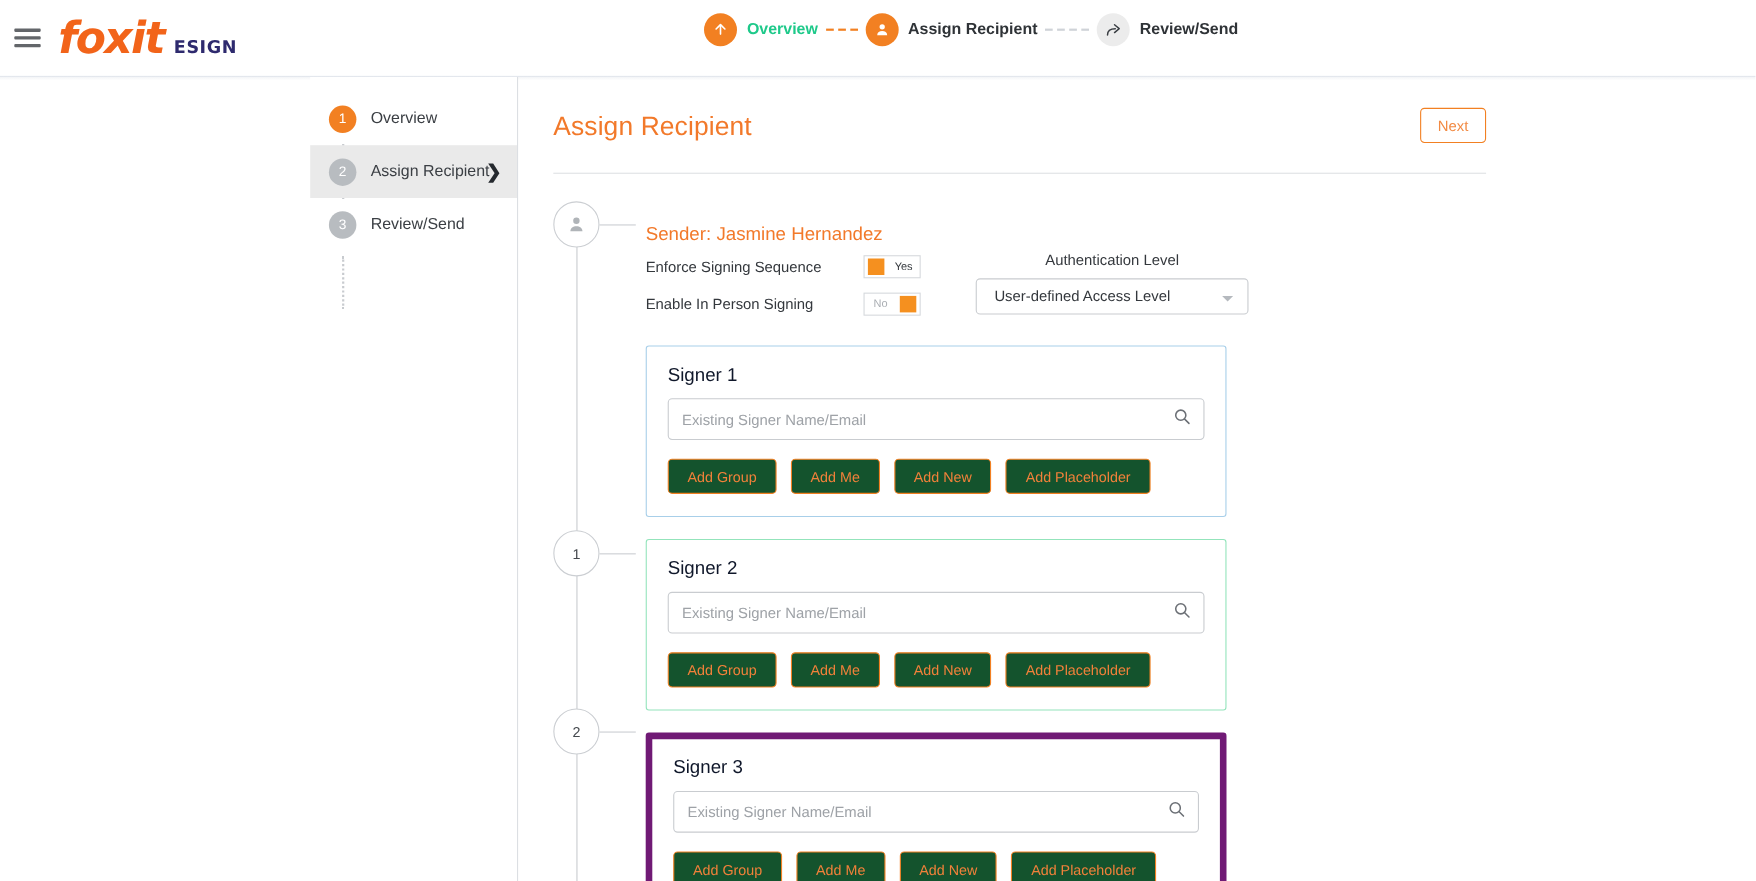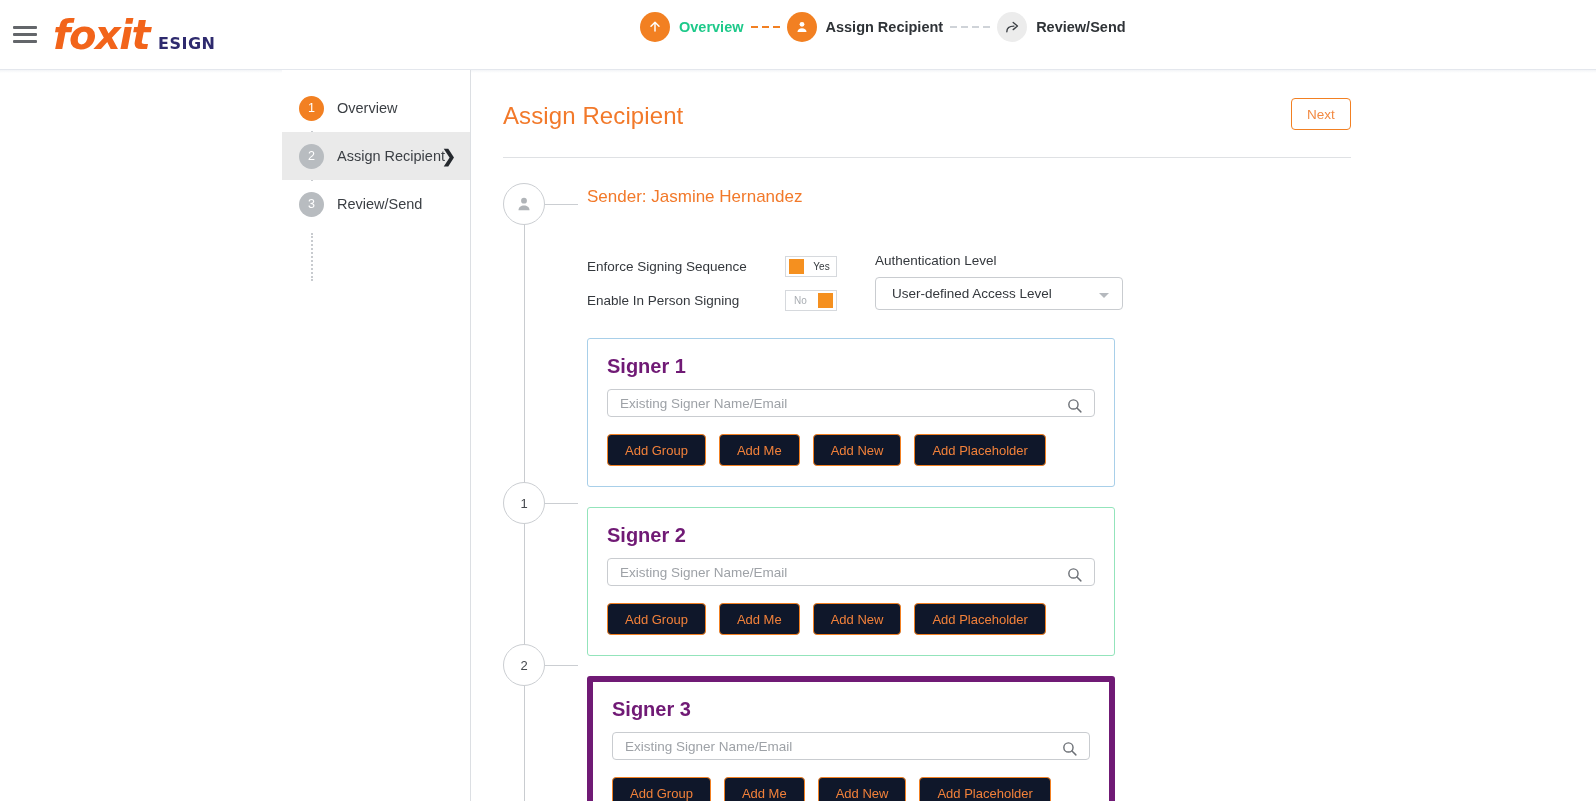--- a/index.html
+++ b/index.html
@@ -260,32 +260,32 @@
     height: 1px;
     background: #cbced2;
     width: 33px;
     z-index: 1;
   }
 
   .sender-row { position: relative; height: 44px; }
   .sender-name {
     position: absolute;
     left: 84px;
-    top: 4px;
+    top: 20px;
     font-size: 17px;
     color: #f2792a;
   }
 
   
   .options {
     margin-left: 84px;
-    margin-top: 26px;
+    margin-top: 2px;
     display: flex;
     align-items: flex-start;
-    gap: 0;
+    gap: 12px;
   }
   .opt-col { width: 284px; }
   .opt-row {
     display: flex;
     align-items: center;
     height: 26px;
     margin-bottom: 8px;
   }
   .opt-label {
     width: 198px;
@@ -309,21 +309,21 @@
     margin: 0 3px;
   }
   .toggle .txt {
     flex: 1;
     text-align: center;
     font-size: 10px;
   }
   .toggle.yes .txt { color: #34383d; }
   .toggle.no  .txt { color: #a9adb2; }
 
-  .auth-block { margin-left: 4px; }
+  .auth-block { margin-left: 4px; text-align: center; }
   .auth-label {
     font-size: 13.5px;
     color: #34383d;
     margin-bottom: 9px;
   }
   .select-box {
     position: relative;
     width: 248px;
     height: 33px;
     border: 1px solid #c9ccd0;
@@ -353,29 +353,29 @@
     border-radius: 3px;
     background: #ffffff;
     padding: 16px 19px 20px 19px;
     margin-bottom: 20px;
   }
   .card.b1 { border: 1px solid #a8cfe9; }
   .card.b2 { border: 1px solid #93e4bb; }
   .card.b3 { border: 6px solid #701a75; }
 
   .card-title {
-    font-size: 20px;
-    font-weight: bold;
-    color: #701a75;
+    font-size: 17px;
+    font-weight: normal;
+    color: #0f172a;
     margin-bottom: 11px;
   }
   .search-wrap {
     position: relative;
     width: 100%;
-    height: 28px;
+    height: 38px;
     border: 1px solid #c9ccd0;
     border-radius: 4px;
     display: flex;
     align-items: center;
     background: #ffffff;
   }
   .search-wrap input {
     border: none;
     outline: none;
     flex: 1;
@@ -398,21 +398,21 @@
 
   .card-btns {
     display: flex;
     gap: 13px;
     margin-top: 17px;
   }
   .pill {
     height: 32px;
     border: 1px solid #f28022;
     border-radius: 4px;
-    background: #0f172a;
+    background: #14532d;
     color: #f2813a;
     font-size: 13px;
     font-family: "Liberation Sans", sans-serif;
     padding: 0 17px;
     cursor: pointer;
     display: flex;
     align-items: center;
     justify-content: center;
     white-space: nowrap;
   }

